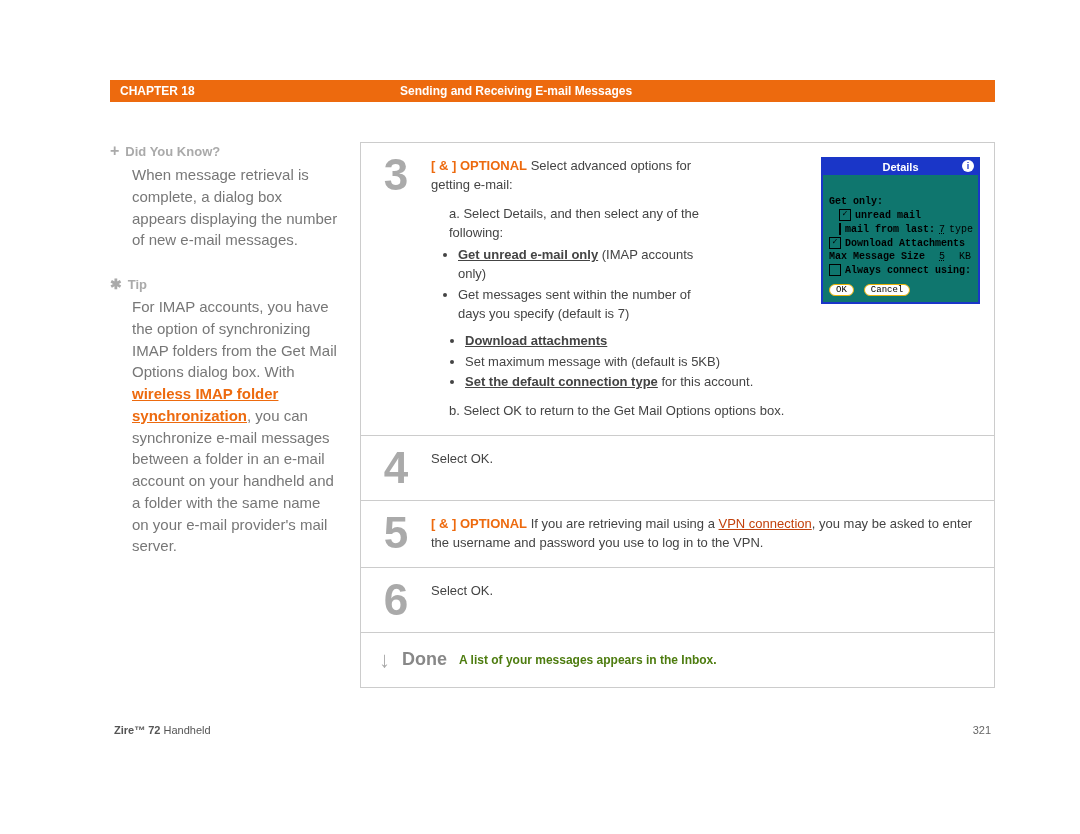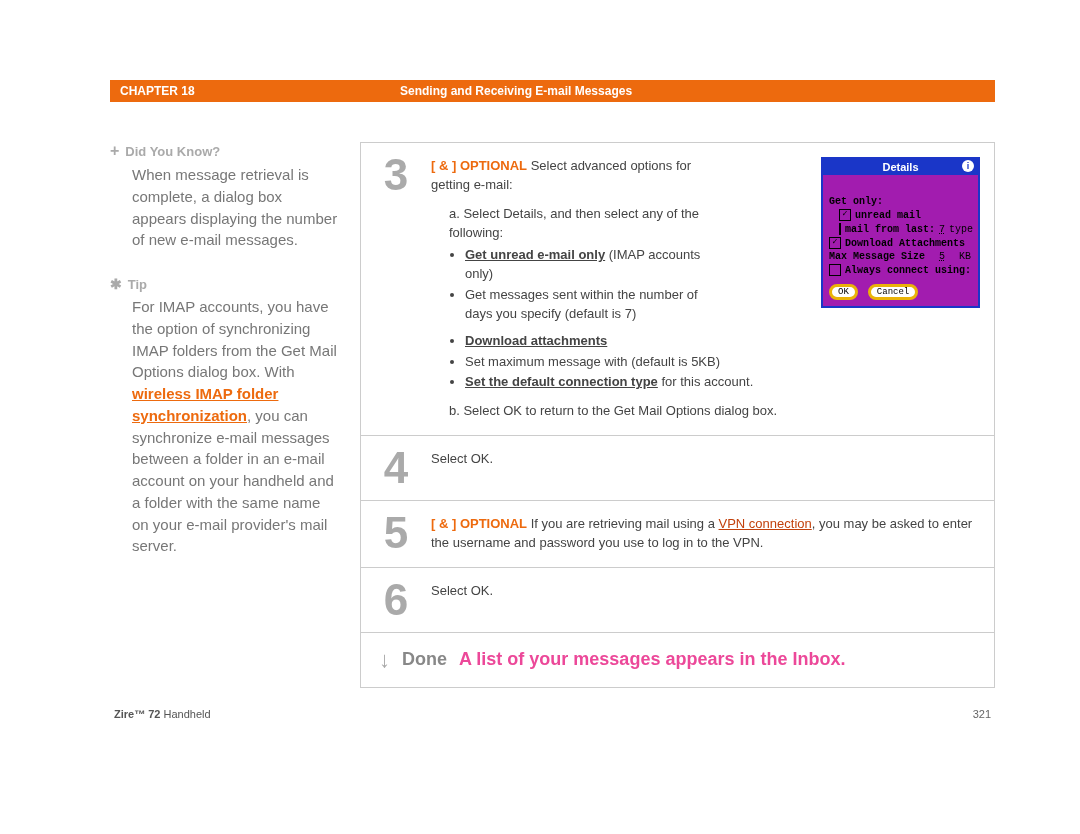--- a/index.html
+++ b/index.html
@@ -62,46 +62,46 @@
   }
   .step-body { flex: 1; font-size: 13px; color: #444; padding: 14px 14px 14px 0; line-height:1.45; }
   .step-body .opt-tag { color: #ed6a0e; font-weight: bold; }
   .step-body .u { text-decoration: underline; font-weight: bold; }
   .step-body ul { margin: 4px 0 8px 16px; padding: 0; }
   .step-body ul li { margin: 2px 0; list-style: disc; }
   .step-body .sub { padding-left: 18px; }
   .done-row { display: flex; padding: 14px 14px 14px 18px; align-items:center; gap:12px; border-top:1px solid #ccc;}
   .done-row .arrow { color:#aaa; font-size:22px; font-weight:bold; }
   .done-row .done-label { color:#888; font-weight:bold; font-size:18px; }
-  .done-row .done-text { color:#ec4899; font-weight:bold; font-size:18px; }
+  .done-row .done-text { color:#4d7c0f; font-weight:bold; font-size:12px; }
   .details-box {
     position: absolute;
     right: 14px;
     top: 14px;
     width: 155px;
     border: 2px solid #1a36c8;
-    background: #a21caf;
+    background: #0f766e;
     font-size: 10px;
     font-family: "Courier New", monospace;
     margin-left: 28px;
   }
   .details-title { background: #1a36c8; color: #fff; text-align: center; font-weight: bold; padding: 2px 0; position:relative; font-family: Arial; font-size:11px; }
   .details-title .info { position:absolute; right:4px; top:1px; background:#fff; color:#1a36c8; border-radius:50%; width:12px; height:12px; font-size:9px; line-height:12px; text-align:center; font-weight:bold; }
   .details-body { padding: 21px 6px 6px 6px; color:#000; }
   .details-body .hd { font-weight: bold; font-size:10px; }
   .details-body .row { margin: 2px 0; display:flex; align-items:center; gap:4px; white-space:nowrap; }
   .cb { display:inline-block; width:10px; height:10px; border:1px solid #000; text-align:center; line-height:9px; font-size:9px; font-weight:bold; }
   .dot { text-decoration: underline dotted; }
-  .btn { display:inline-block; border:3px solid #eab308; border-radius:8px; padding:0 6px; font-size:9px; margin-right:4px; background:#fff; }
+  .btn { display:inline-block; border:1px solid #eab308; border-radius:8px; padding:0 6px; font-size:9px; margin-right:4px; background:#fff; }
   .footer {
     display:flex;
     justify-content: space-between;
     font-size: 11px;
     color:#666;
-    margin-top: 20px;
+    margin-top: 36px;
     padding: 0 4px;
   }
   .footer .prod { color:#555; }
   .footer .prod b { font-weight:bold; }
   a.vpn { font-weight: normal; text-decoration: underline; color:#c2410c; }
 </style>
 </head>
 <body>
 
 <div class="page">
@@ -171,30 +171,30 @@
         </div>
       </div>
 
       <div class="step-row">
         <div class="step-num">3</div>
         <div class="step-body">
           <div style="max-width:280px;">
             <span class="opt-tag">[ &amp; ] OPTIONAL</span><span>   Select advanced options for getting e-mail:</span>
           </div>
           <div style="max-width:280px; margin-top:10px;" class="sub">a.  Select Details, and then select any of the following:</div>
-          <ul style="max-width:260px; margin-left:34px;">
+          <ul style="max-width:260px; margin-left:27px;">
             <li><span class="u">Get unread e-mail only</span><span> (IMAP accounts only)</span></li>
             <li>Get messages sent within the number of days you specify (default is 7)</li>
           </ul>
           <ul style="margin-left:34px;">
             <li><span class="u">Download attachments</span></li>
             <li>Set maximum message with (default is 5KB)</li>
             <li><span class="u">Set the default connection type</span><span> for this account.</span></li>
           </ul>
-          <div class="sub" style="margin-top:10px;">b.  Select OK to return to the Get Mail Options dialog box.</div>
+          <div class="sub" style="margin-top:10px;">b.  Select OK to return to the Get Mail Options options box.</div>
         </div>
       </div>
 
       <div class="step-row">
         <div class="step-num">4</div>
         <div class="step-body">Select OK.</div>
       </div>
 
       <div class="step-row">
         <div class="step-num">5</div>

